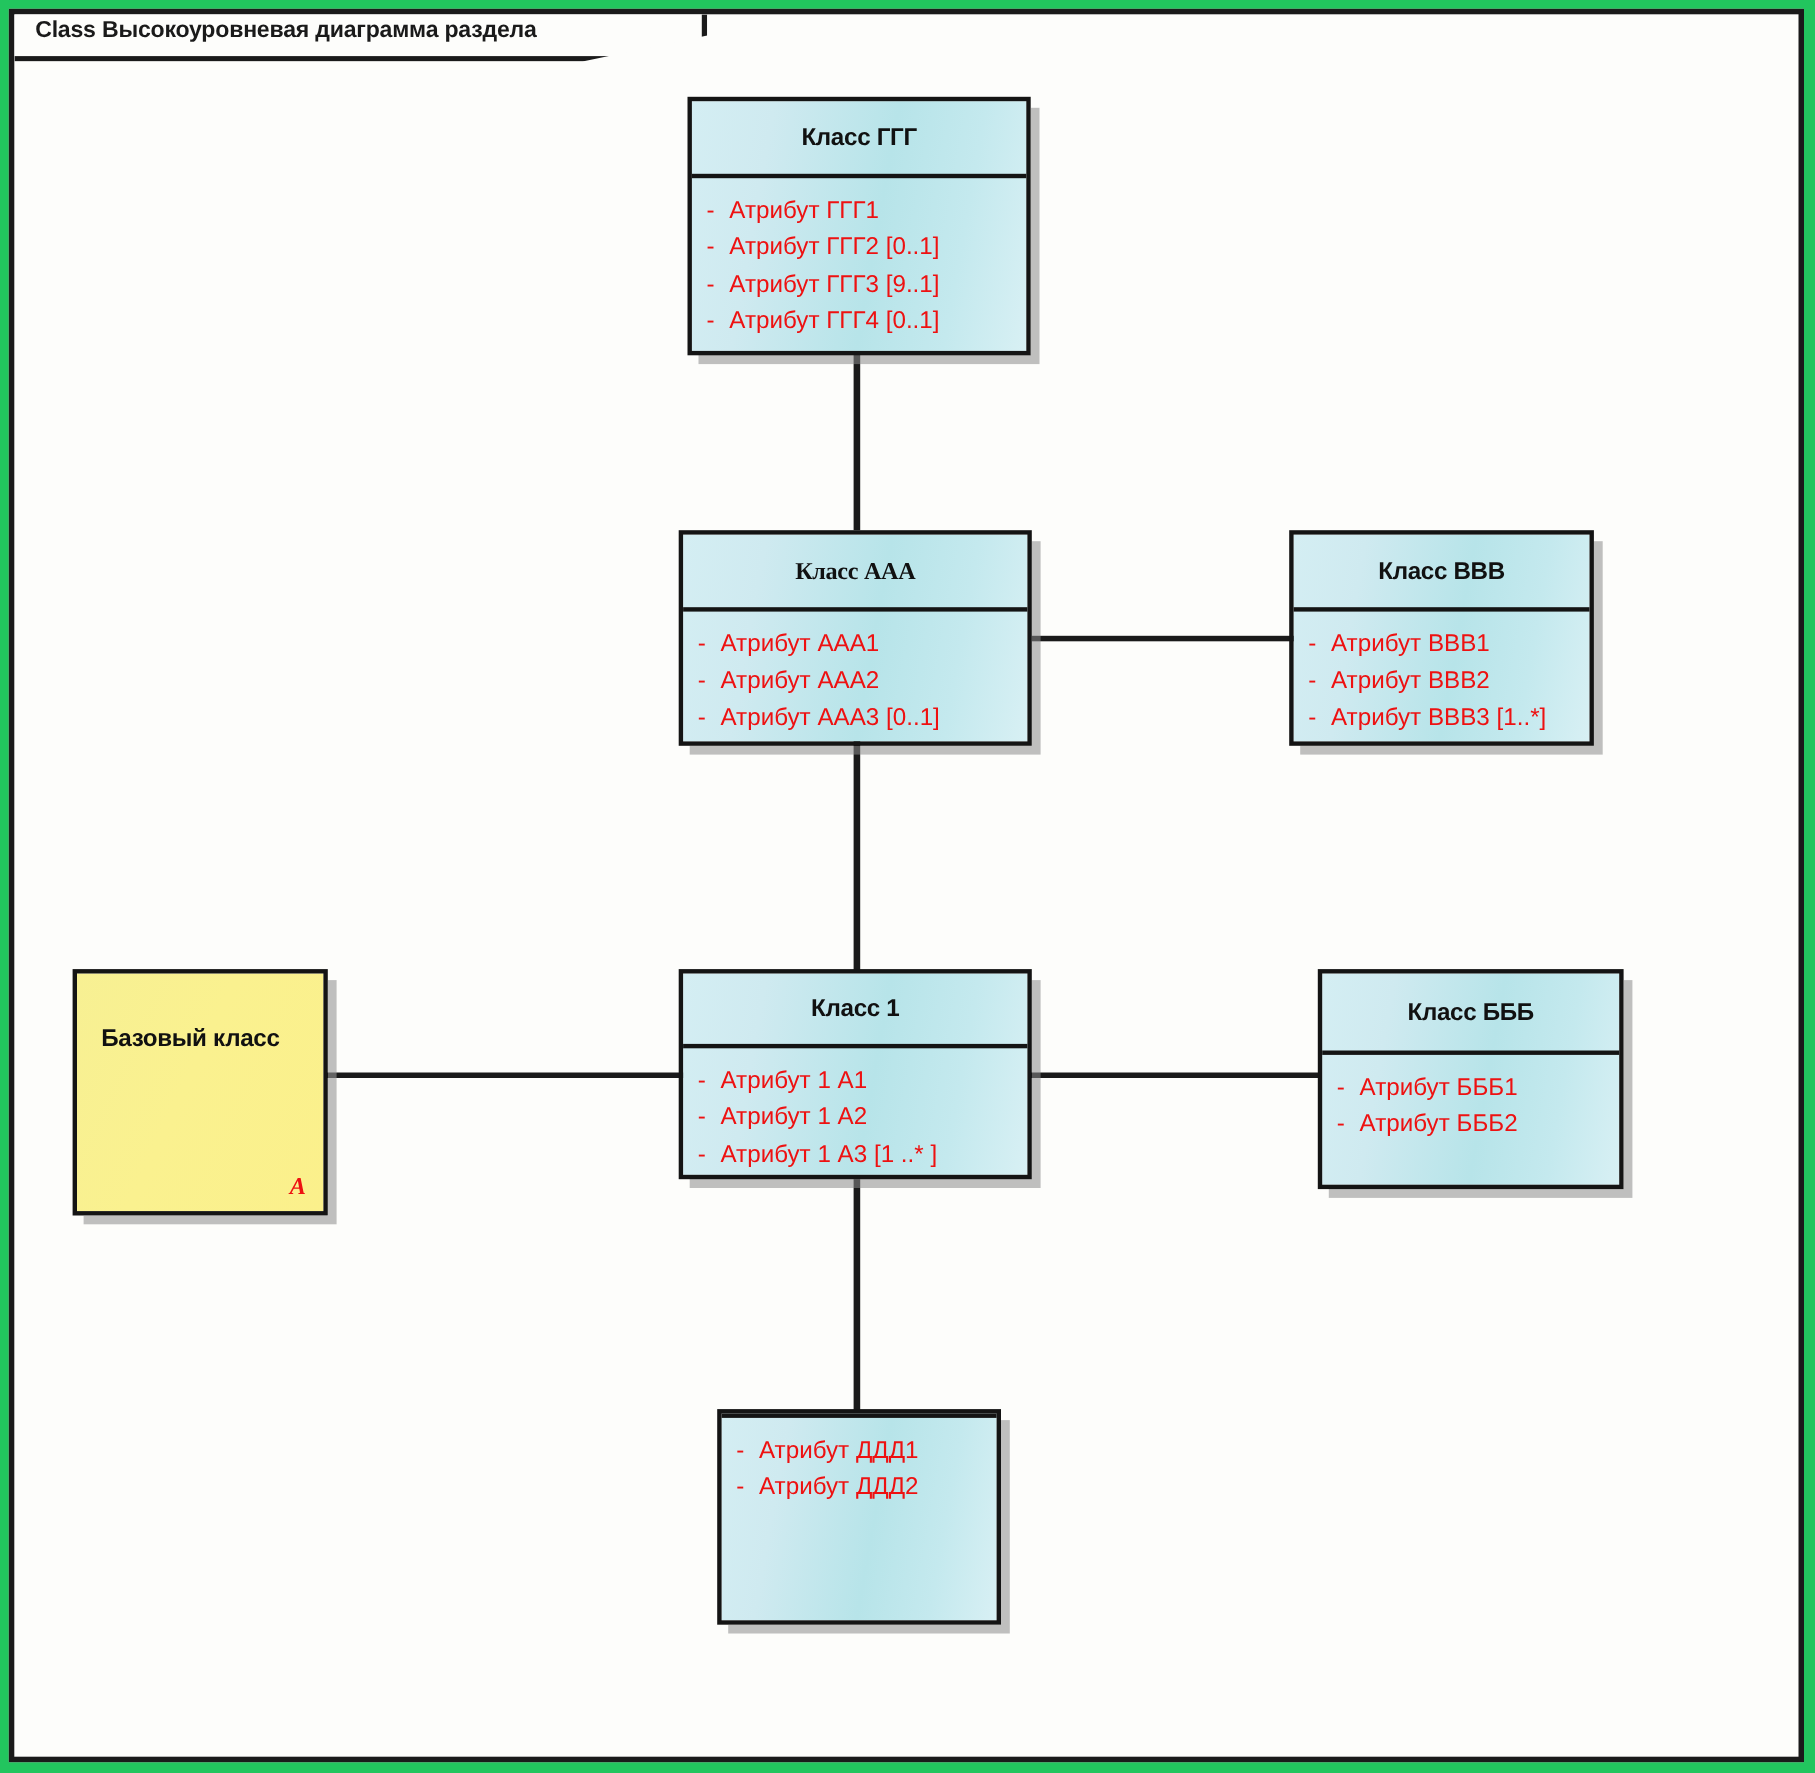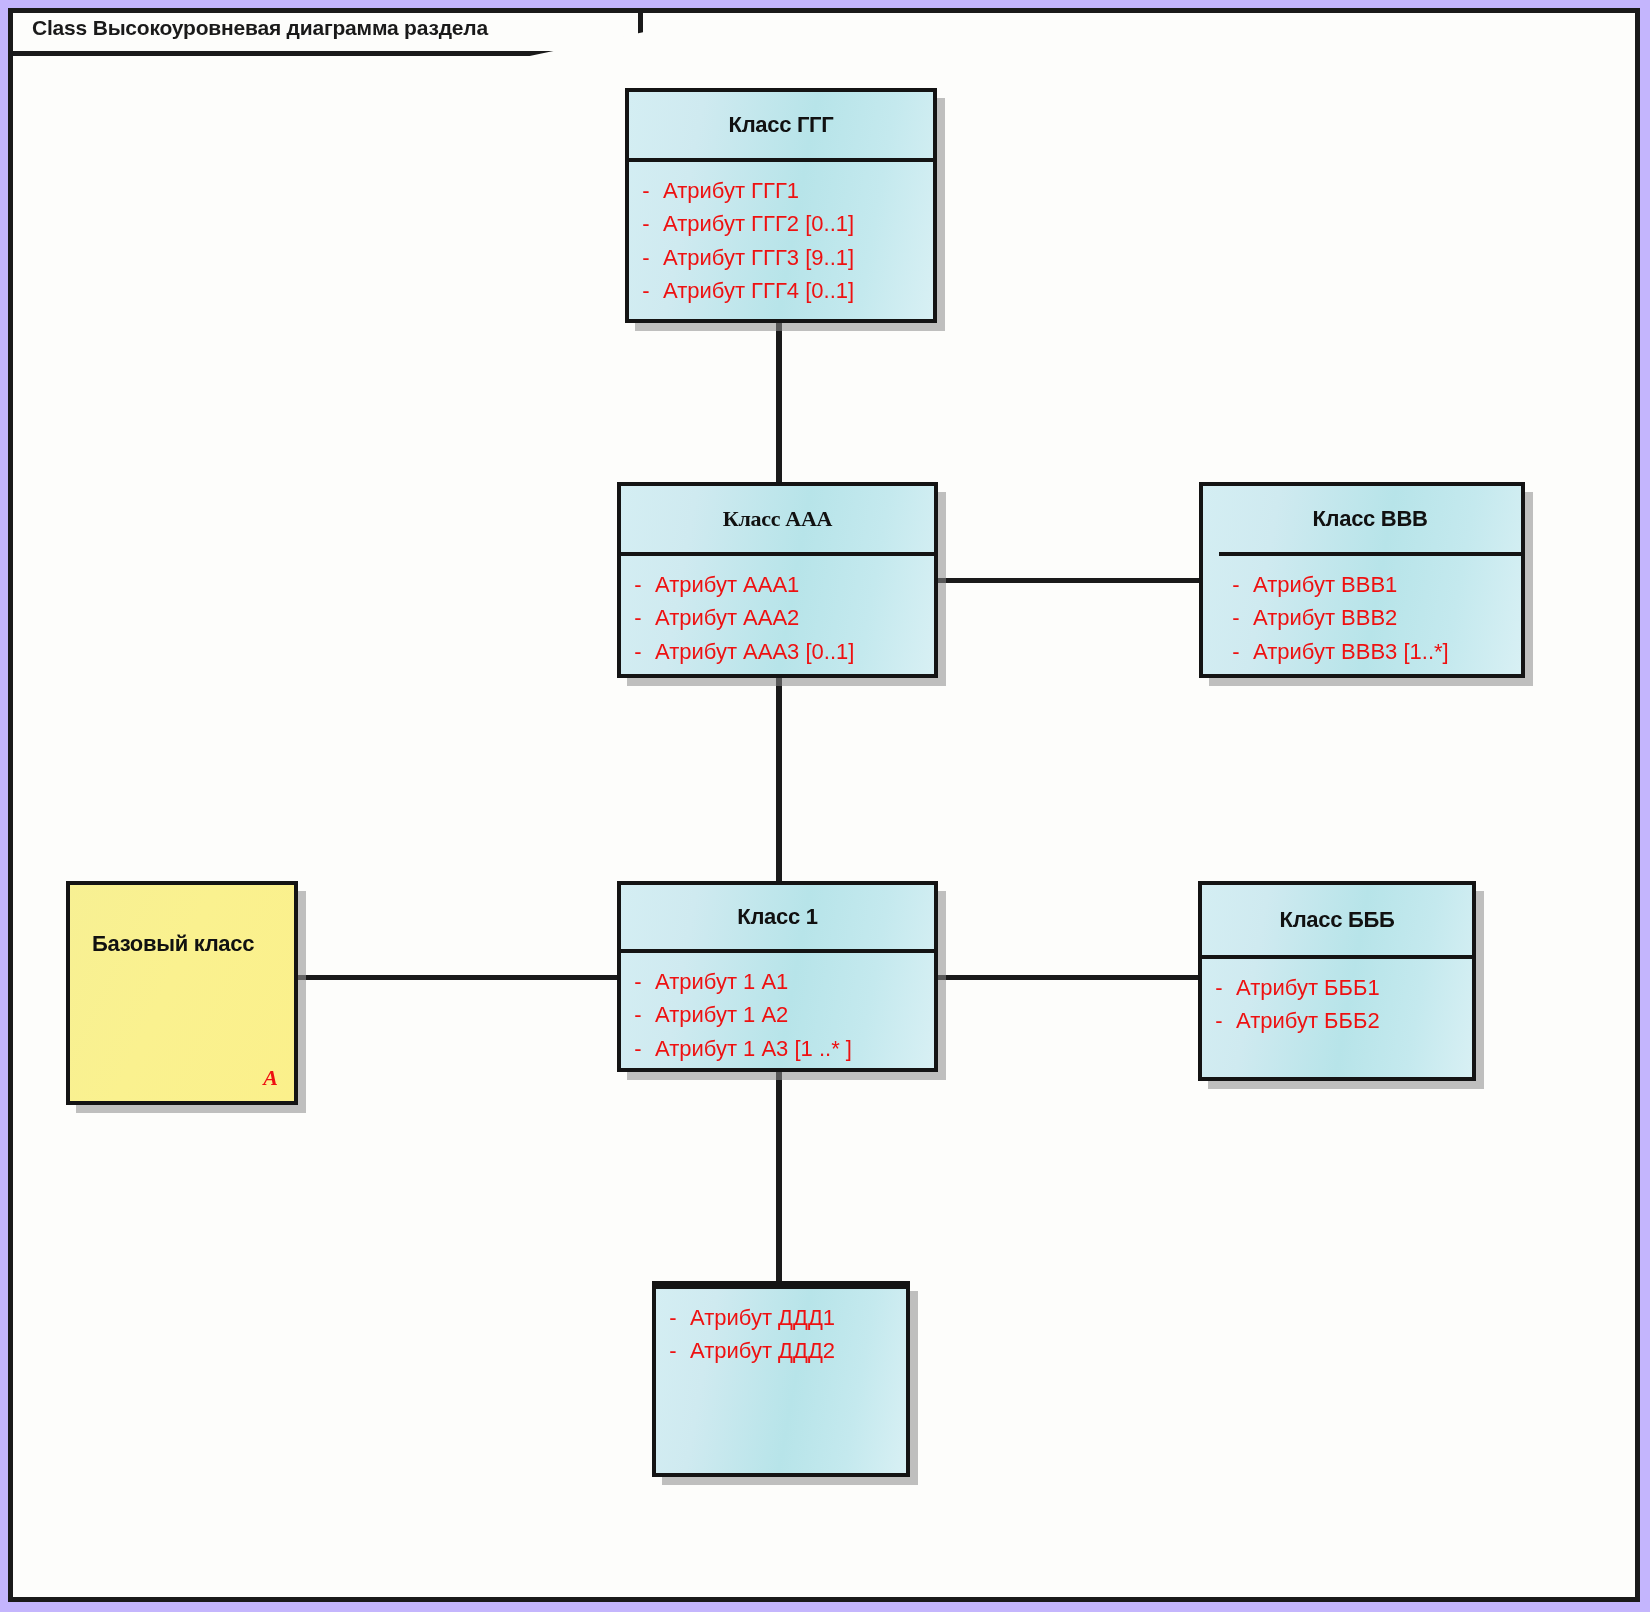--- a/index.html
+++ b/index.html
@@ -5,21 +5,21 @@
   html, body {
     margin: 0;
     padding: 0;
     background: #ffffff;
     font-family: "Liberation Sans", sans-serif;
   }
   #canvas {
     position: relative;
     width: 1650px;
     height: 1612px;
-    background: #c4b5fd;
+    background: #22c55e;
     overflow: hidden;
   }
   
   .frame {
     position: absolute;
     left: 8px;
     top: 8px;
     width: 1632px;
     height: 1594px;
     border: 5px solid #1a1a1a;
@@ -188,21 +188,21 @@
         <span class="attr-dash">-</span>
         <span class="attr-text">Атрибут ААА2</span>
       </div>
       <div class="attr-row">
         <span class="attr-dash">-</span>
         <span class="attr-text">Атрибут ААА3 [0..1]</span>
       </div>
     </div>
   </div>
 
-  <div class="uml-class" style="left:1199px; top:482px; width:326px; height:196px;padding-left:16px;">
+  <div class="uml-class" style="left:1172px; top:482px; width:277px; height:196px;">
     <div style="height:66px; display:flex; align-items:center; justify-content:center;">
       <span class="cname">Класс BBB</span>
     </div>
     <div class="divider"></div>
     <div class="attrs">
       <div class="attr-row">
         <span class="attr-dash">-</span>
         <span class="attr-text">Атрибут BBB1</span>
       </div>
       <div class="attr-row">

